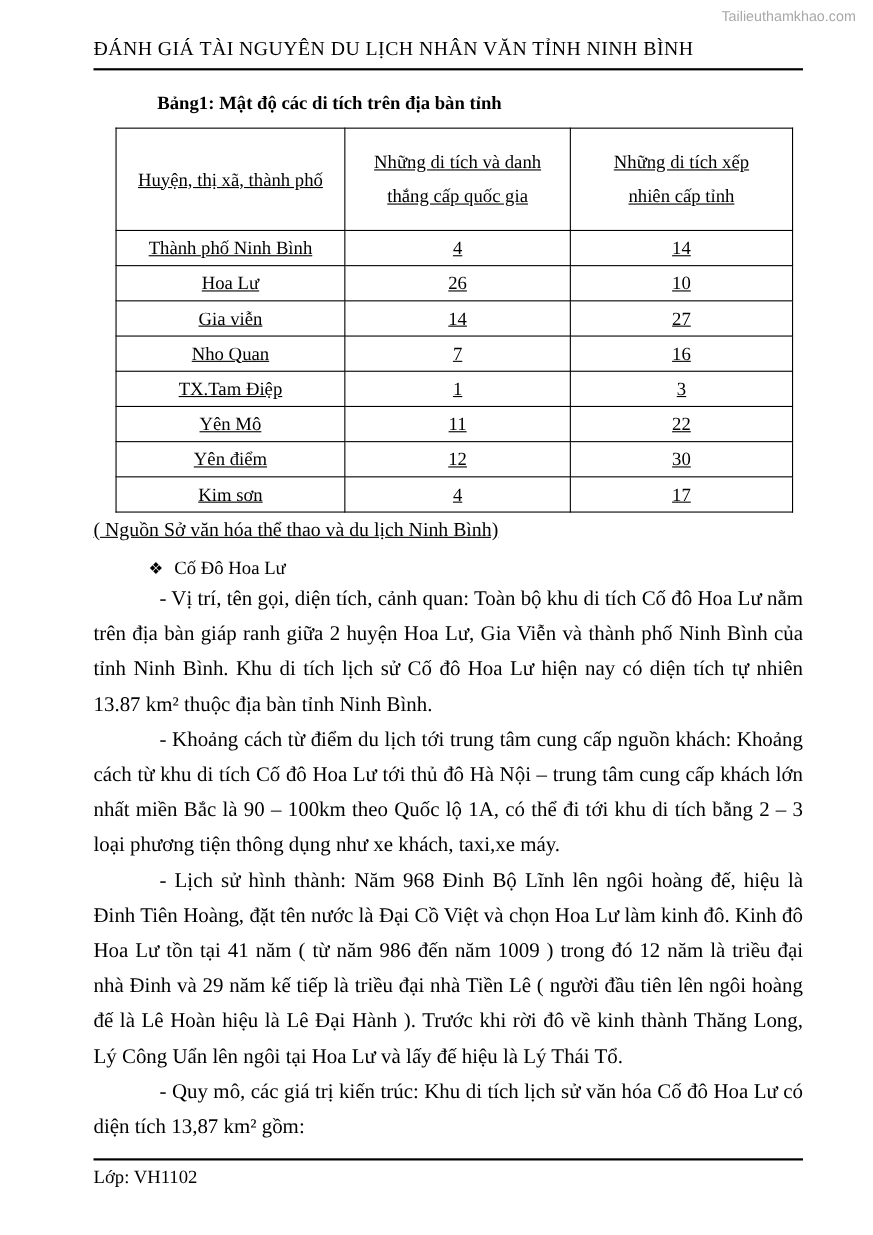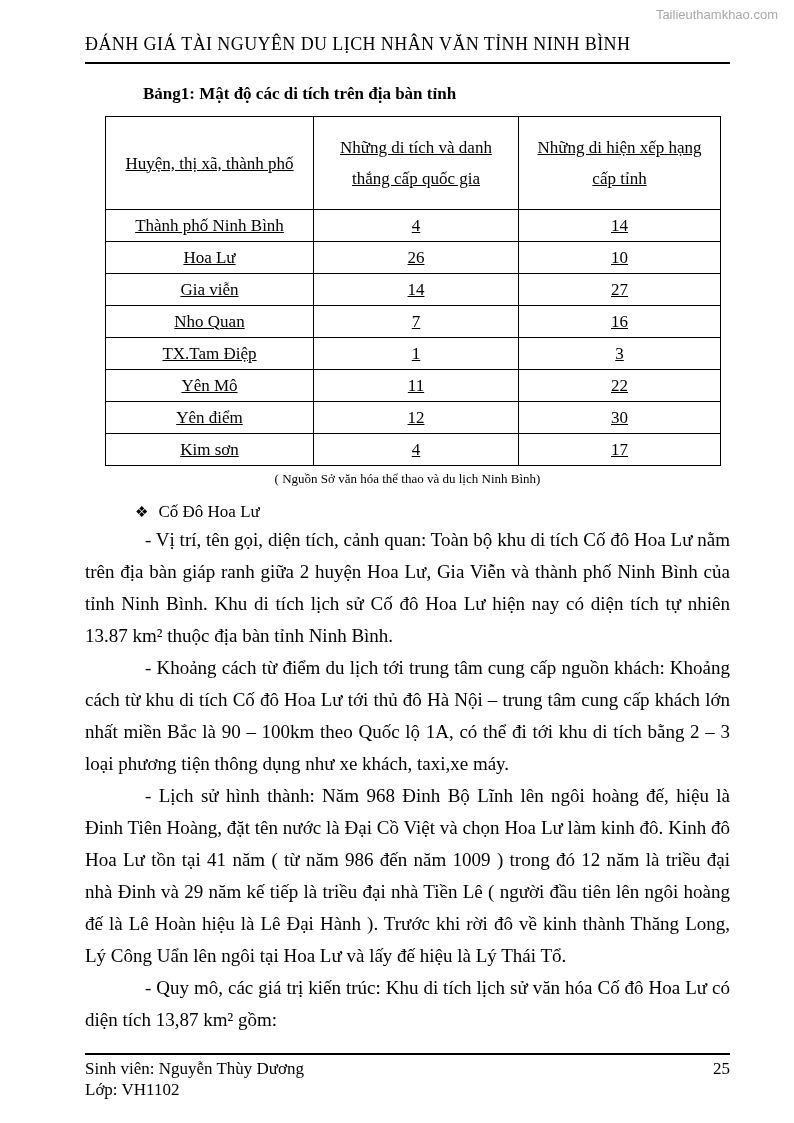--- a/index.html
+++ b/index.html
@@ -49,22 +49,22 @@
     vertical-align: middle;
   }
   table.density-table th {
     height: 93px;
     line-height: 31px;
     padding: 0 18px;
   }
   table.density-table td { height: 32px; }
   .table-source {
     margin-top: 5px;
-    text-align: center;
-    font-size: 13px;
+    font-size: 18px;
+    text-decoration: underline;
   }
   .section-heading {
     margin-top: 15px;
     margin-left: 50px;
     font-size: 17px;
   }
   .section-heading .bullet { margin-right: 10px; font-size: 15px; }
   .body-text { margin-top: 2px; }
   .body-text p {
     font-size: 19px;
@@ -96,21 +96,21 @@
   <table class="density-table">
     <colgroup>
       <col style="width:208px">
         <col style="width:205px">
         <col style="width:202px">
     </colgroup>
     <thead>
       <tr>
         <th>Huyện, thị xã, thành phố</th>
         <th>Những di tích và danh thắng cấp quốc gia</th>
-        <th>Những di hiện xếp hạng cấp tỉnh</th>
+        <th>Những di tích xếp nhiên cấp tỉnh</th>
       </tr>
     </thead>
     <tbody>
       <tr>
         <td>Thành phố Ninh Bình</td>
         <td>4</td>
         <td>14</td>
       </tr>
       <tr>
         <td>Hoa Lư</td>
@@ -159,18 +159,14 @@
   <div class="body-text">
     <p>- Vị trí, tên gọi, diện tích, cảnh quan: Toàn bộ khu di tích Cố đô Hoa Lư nằm trên địa bàn giáp ranh giữa 2 huyện Hoa Lư, Gia Viễn và thành phố Ninh Bình của tỉnh Ninh Bình. Khu di tích lịch sử Cố đô Hoa Lư hiện nay có diện tích tự nhiên 13.87 km² thuộc địa bàn tỉnh Ninh Bình.</p>
     <p>-  Khoảng cách từ điểm du lịch tới trung tâm cung cấp nguồn khách: Khoảng cách từ khu di tích Cố đô Hoa Lư tới thủ đô Hà Nội – trung tâm cung cấp khách lớn nhất miền Bắc là 90 – 100km theo Quốc lộ 1A, có thể đi tới khu di tích bằng 2 – 3 loại phương tiện thông dụng như xe khách, taxi,xe máy.</p>
     <p>- Lịch sử hình thành: Năm 968 Đinh Bộ Lĩnh lên ngôi hoàng đế, hiệu là Đinh Tiên Hoàng, đặt tên nước là Đại Cồ Việt và chọn Hoa Lư làm kinh đô. Kinh đô Hoa Lư tồn tại 41 năm ( từ năm 986 đến năm 1009 ) trong đó 12 năm là triều đại nhà Đinh và 29 năm kế tiếp là triều đại nhà Tiền Lê ( người đầu tiên lên ngôi hoàng đế là Lê Hoàn hiệu là Lê Đại Hành ). Trước khi rời đô về kinh thành Thăng Long, Lý Công Uẩn lên ngôi tại Hoa  Lư và lấy đế hiệu là Lý Thái Tổ.</p>
     <p>- Quy mô, các giá trị kiến trúc:   Khu di tích lịch sử văn hóa Cố đô Hoa Lư có diện tích 13,87 km² gồm:</p>
   </div>
 
 </div>
 
 <div class="footer">
-  <div class="footer-row">
-    <span>Sinh viên: Nguyễn Thùy Dương</span>
-    <span>25</span>
-  </div>
   <div class="footer-line2">Lớp: VH1102</div>
 </div>
 
 </body></html>

